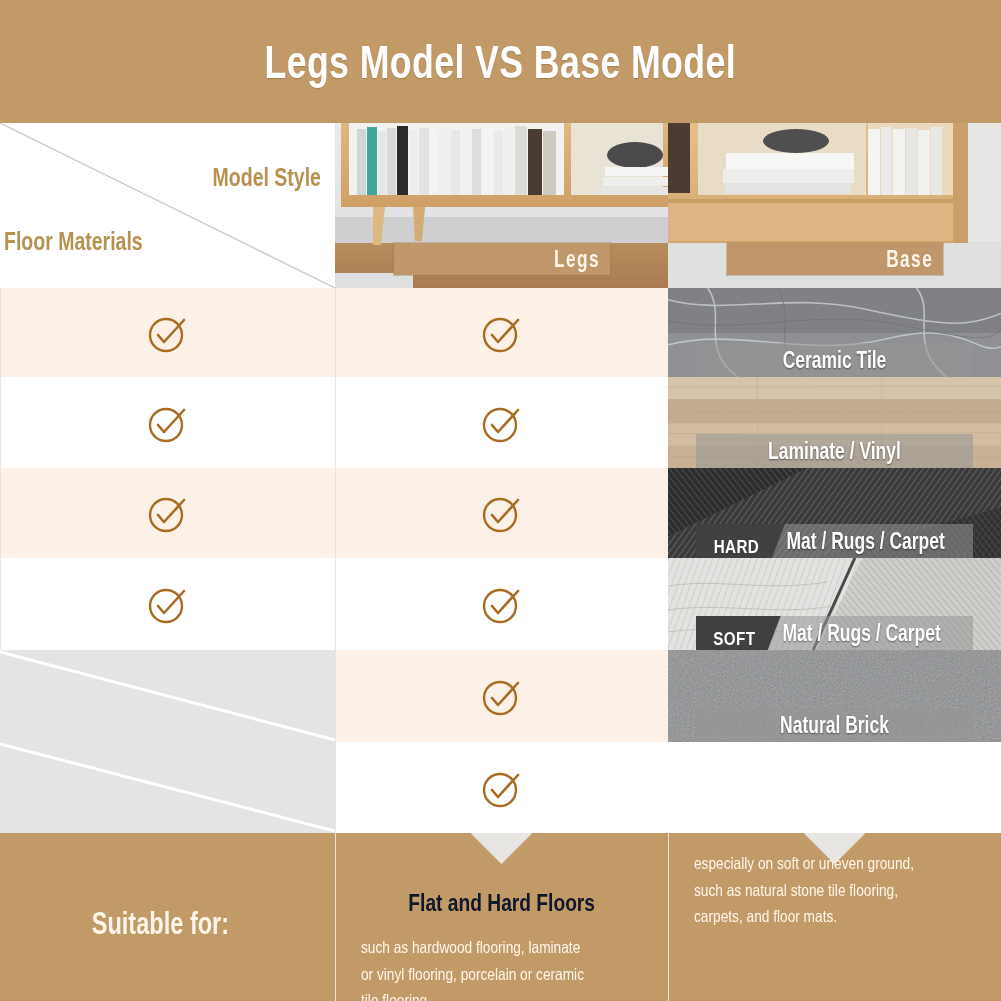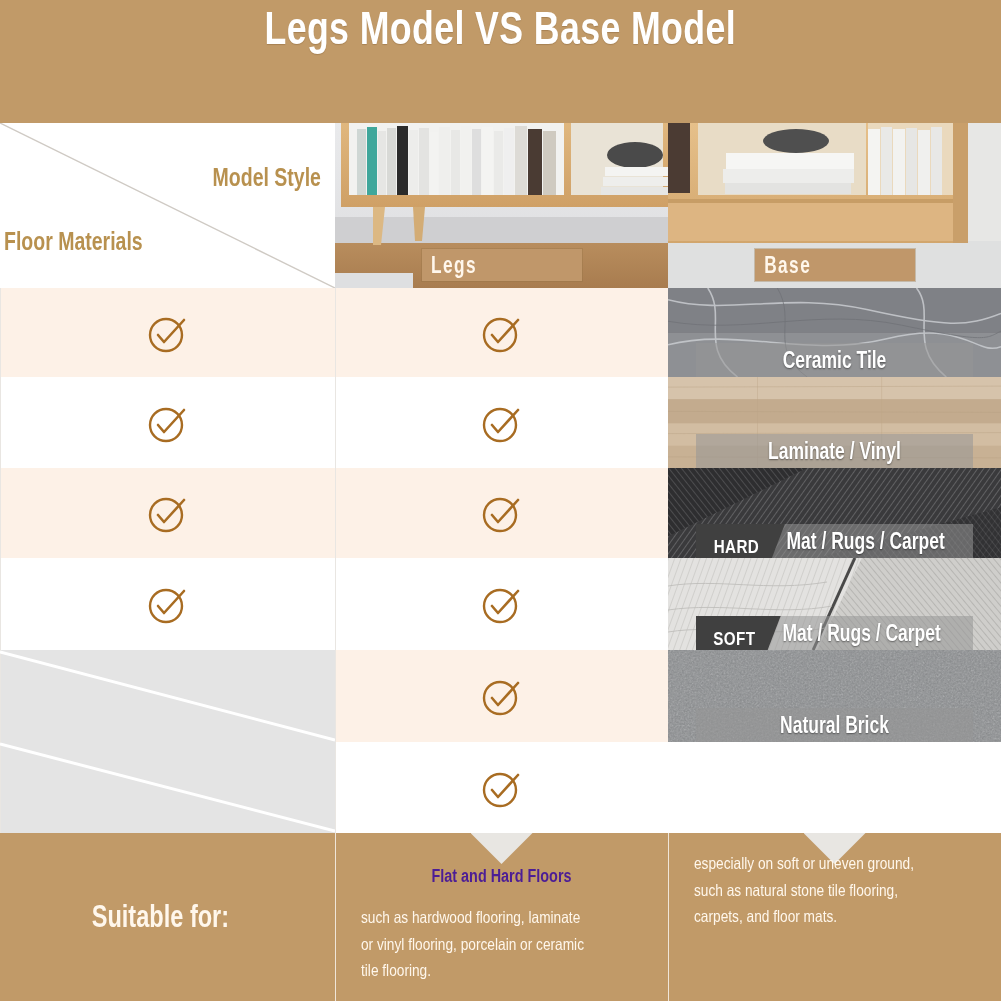--- a/index.html
+++ b/index.html
@@ -11,21 +11,21 @@
   .infographic{
     position:relative;width:1001px;height:1001px;
     display:flex;flex-direction:column;
     background:#C19A68;
   }
 
   
   .title-bar{
     height:123px;flex:0 0 123px;
     background:#C19A68;
-    display:flex;justify-content:center;
+    display:flex;align-items:center;justify-content:center;
   }
   .title-text{
     color:#FFFFFF;
     font-size:47px;
     font-weight:700;
     letter-spacing:0.5px;
     font-family:"Liberation Sans Narrow","Liberation Sans",sans-serif;
     transform:scaleX(0.76);
     transform-origin:center;
     white-space:nowrap;
@@ -54,23 +54,23 @@
     font-size:25px;font-weight:700;white-space:nowrap;
     transform:scaleX(0.78);
   }
   .corner .lbl-model{right:14px;top:40px;transform-origin:right center;}
   .corner .lbl-floor{left:4px;bottom:32px;transform-origin:left center;}
 
   
   .photo{position:relative;background:#e8e4de;}
   .banner{
     position:absolute;left:50%;transform:translateX(-50%);
-    bottom:7px;width:160px;height:32px;
+    bottom:13px;width:216px;height:32px;
     background:#C0976A;
-    display:flex;align-items:center;justify-content:flex-start;
+    display:flex;align-items:center;justify-content:flex-end;
     box-shadow:0 0 0 1px rgba(150,115,70,0.35);
   }
   .banner span{
     color:#FFF7EC;font-size:24px;font-weight:700;letter-spacing:2px;
     font-family:"Liberation Sans Narrow","Liberation Sans",sans-serif;
     transform:scaleX(0.72);white-space:nowrap;
   }
 
   
   .swatch{position:relative;}
@@ -124,22 +124,22 @@
     font-family:"Liberation Sans Narrow","Liberation Sans",sans-serif;
     transform:scaleX(0.76);white-space:nowrap;
   }
   .notch{
     position:absolute;top:0;left:50%;transform:translateX(-50%);
     width:62px;height:31px;
     background:#E8E6E2;
     clip-path:polygon(0 0,100% 0,50% 100%);
   }
   .f-head{
-    margin-top:33px;text-align:center;
-    color:#4c1d95;font-size:18px;font-weight:700;
+    margin-top:56px;text-align:center;
+    color:#0f172a;font-size:24px;font-weight:700;
     font-family:"Liberation Sans Narrow","Liberation Sans",sans-serif;
   }
   .f-head span{display:inline-block;transform:scaleX(0.8);}
   .f-body{
     margin-top:17px;
     color:#FFF7EC;font-size:16.5px;line-height:1.62;
     font-family:Liberation Sans, sans-serif;
     text-align:left;
   }
   .f-body span{display:inline-block;transform:scaleX(0.83);transform-origin:left top;}

